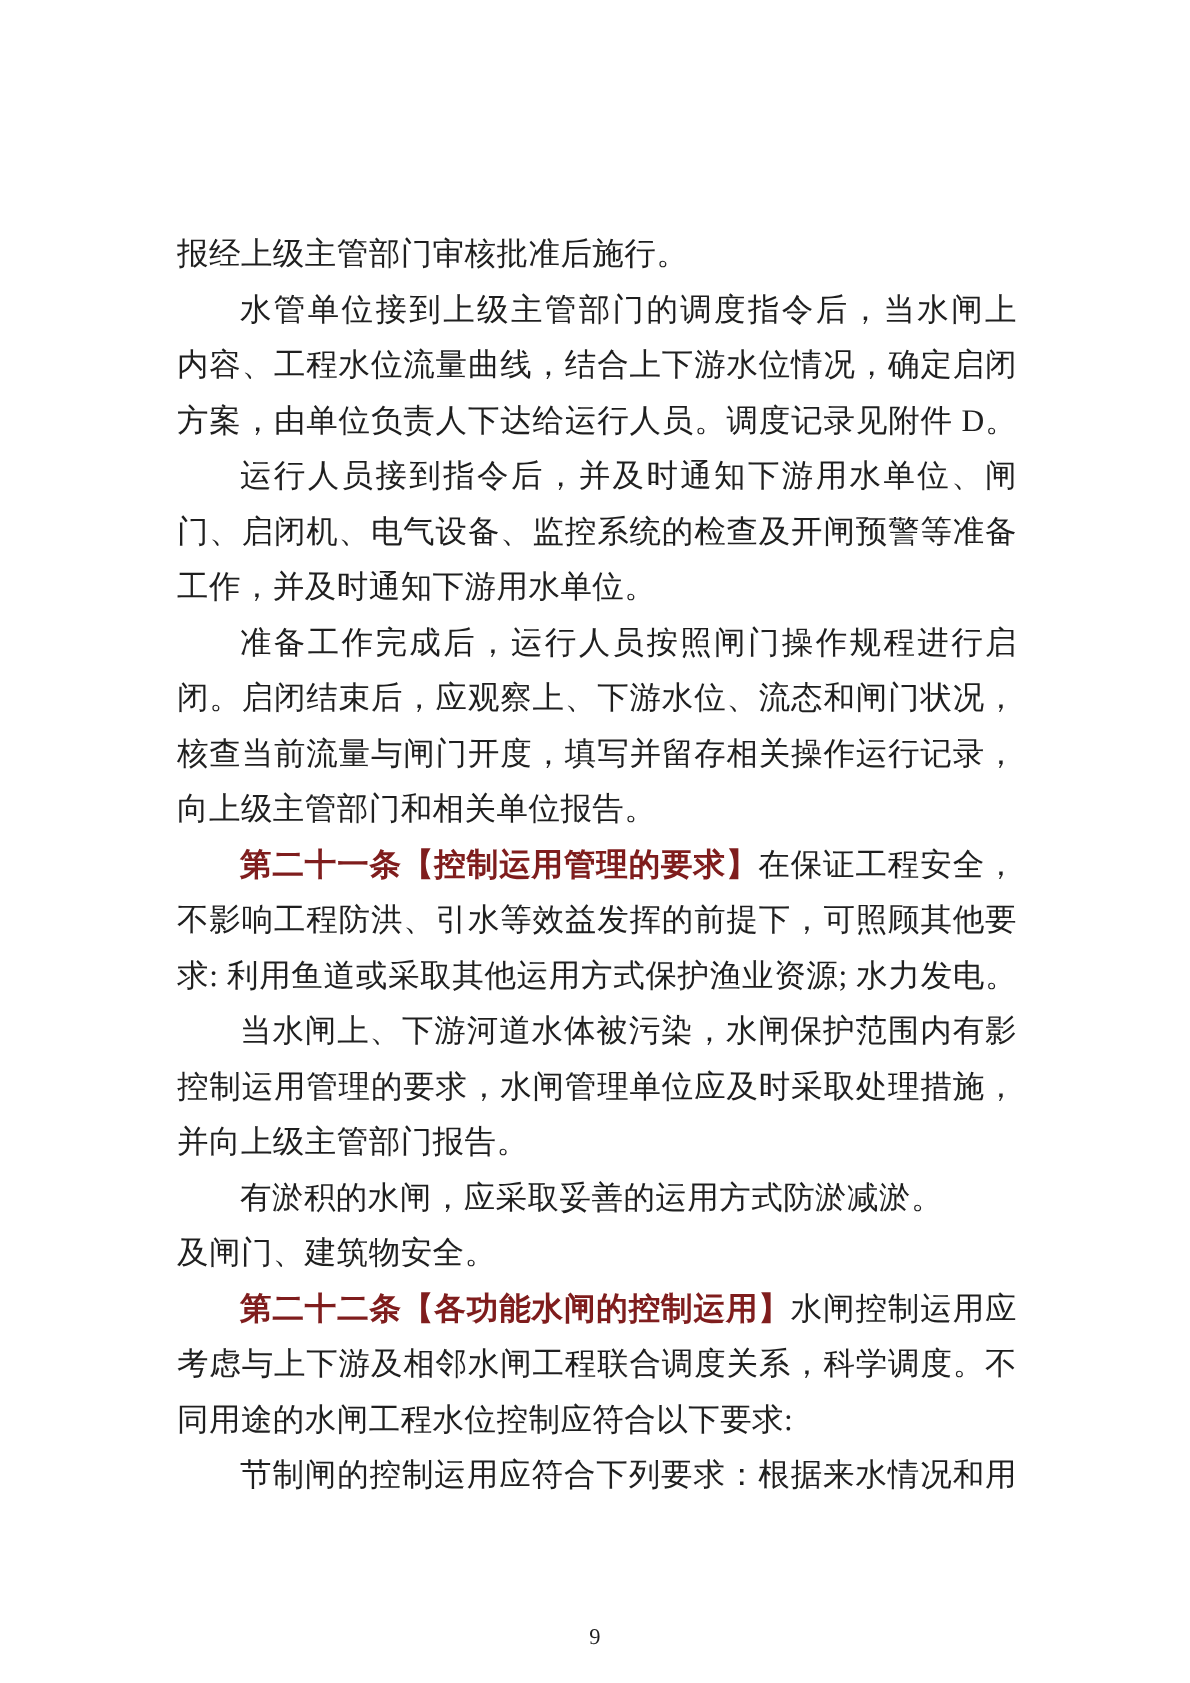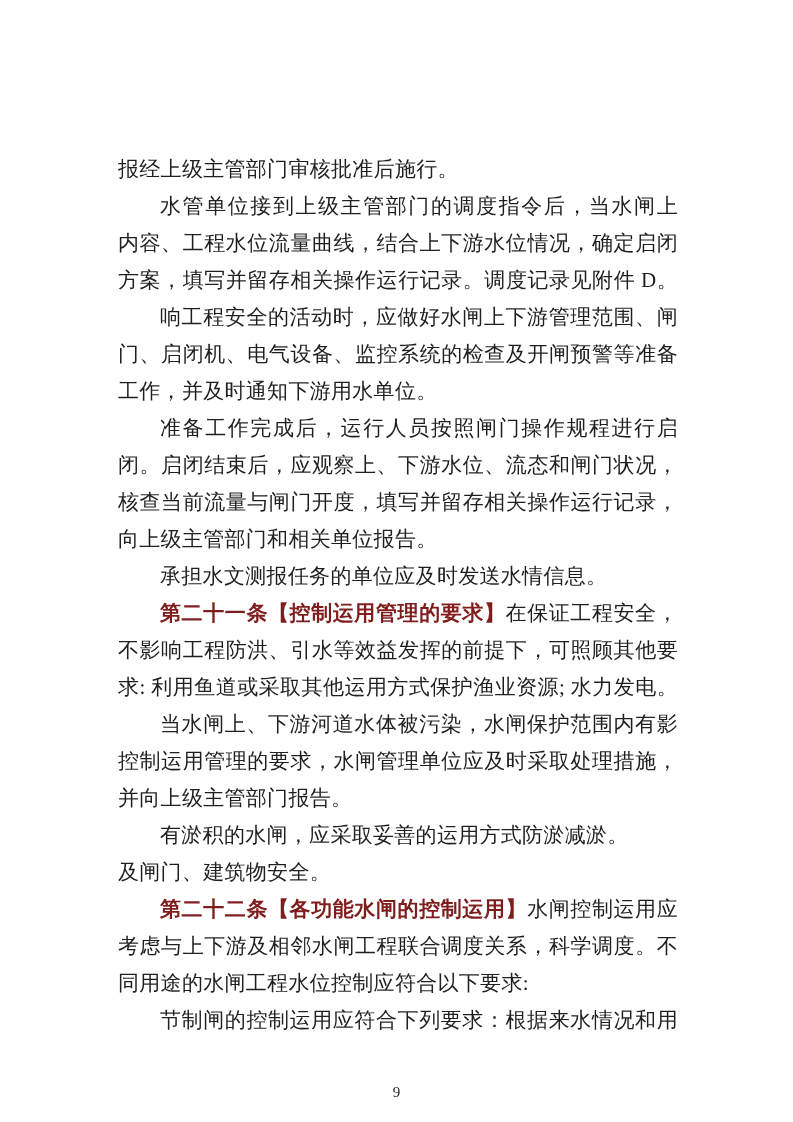--- a/index.html
+++ b/index.html
@@ -58,29 +58,28 @@
   }
 </style>
 </head>
 <body>
 
 <div class="page">
   <div class="text-block">
       <div class="line"><span>报经上级主管部门审核批准后施行。</span></div>
       <div class="line indent full"><span>水管单位接到上级主管部门的调度指令后，当水闸上</span></div>
       <div class="line full"><span>内容、工程水位流量曲线，结合上下游水位情况，确定启闭</span></div>
-      <div class="line full"><span>方案，填写并留存相关操作运行记录。调度记录见附件 D。</span></div>
-      <div class="line indent full"><span>响工程安全的活动时，应做好水闸上下游管理范围、闸</span></div>
+      <div class="line full"><span>方案，由单位负责人下达给运行人员。调度记录见附件 D。</span></div>
+      <div class="line indent full"><span>运行人员接到指令后，并及时通知下游用水单位、闸</span></div>
       <div class="line full"><span>门、启闭机、电气设备、监控系统的检查及开闸预警等准备</span></div>
       <div class="line"><span>工作，并及时通知下游用水单位。</span></div>
       <div class="line indent full"><span>准备工作完成后，运行人员按照闸门操作规程进行启</span></div>
       <div class="line full"><span>闭。启闭结束后，应观察上、下游水位、流态和闸门状况，</span></div>
       <div class="line full"><span>核查当前流量与闸门开度，填写并留存相关操作运行记录，</span></div>
       <div class="line"><span>向上级主管部门和相关单位报告。</span></div>
-      <div class="line indent"><span>承担水文测报任务的单位应及时发送水情信息。</span></div>
       <div class="line indent full"><span class="bold">第二十一条【控制运用管理的要求】</span><span>在保证工程安全，</span></div>
       <div class="line full"><span>不影响工程防洪、引水等效益发挥的前提下，可照顾其他要</span></div>
       <div class="line full"><span>求: 利用鱼道或采取其他运用方式保护渔业资源; 水力发电。</span></div>
       <div class="line indent full"><span>当水闸上、下游河道水体被污染，水闸保护范围内有影</span></div>
       <div class="line full"><span>控制运用管理的要求，水闸管理单位应及时采取处理措施，</span></div>
       <div class="line"><span>并向上级主管部门报告。</span></div>
       <div class="line indent"><span>有淤积的水闸，应采取妥善的运用方式防淤减淤。</span></div>
       <div class="line"><span>及闸门、建筑物安全。</span></div>
       <div class="line indent full"><span class="bold">第二十二条【各功能水闸的控制运用】</span><span>水闸控制运用应</span></div>
       <div class="line full"><span>考虑与上下游及相邻水闸工程联合调度关系，科学调度。不</span></div>

